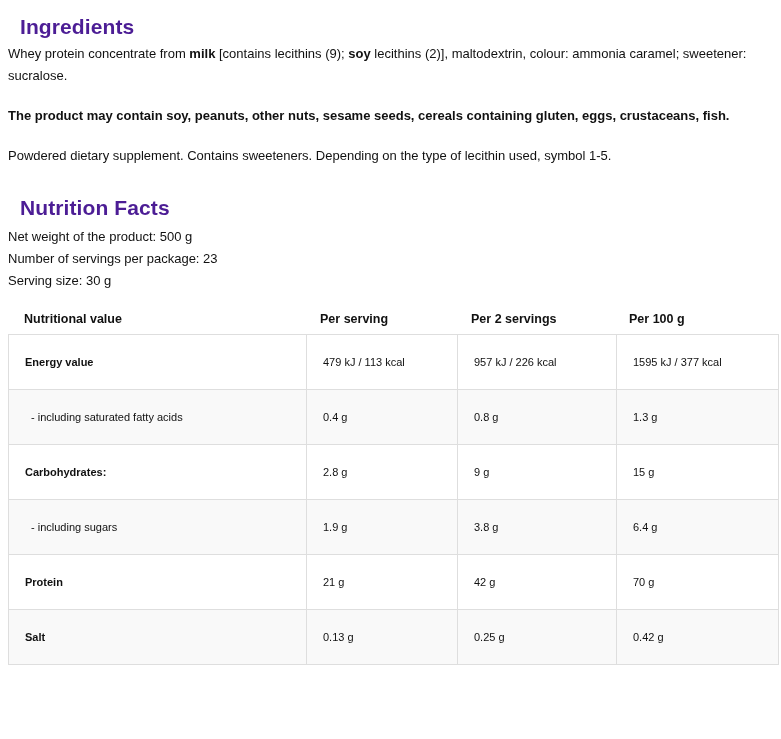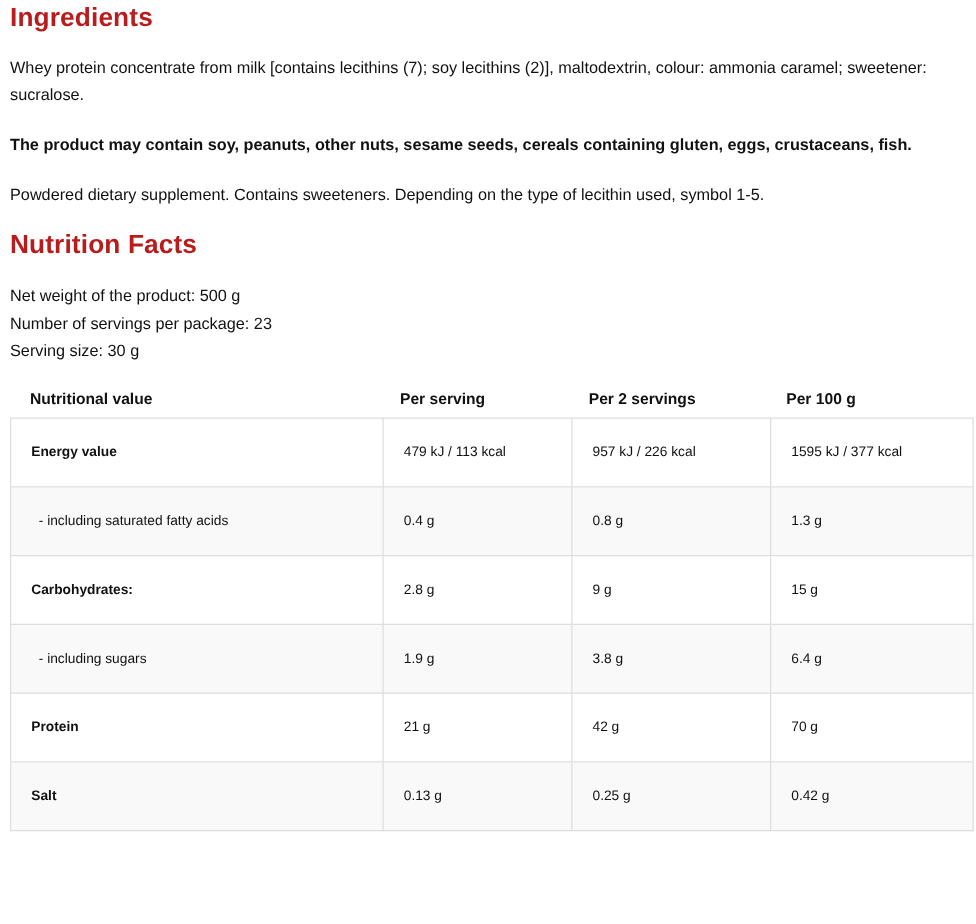--- a/index.html
+++ b/index.html
@@ -4,33 +4,33 @@
   <style>
     html, body { margin: 0; padding: 0; background: #ffffff; }
     body {
       width: 781px; height: 739px; overflow: hidden;
       font-family: "Liberation Sans", sans-serif;
       color: #111111;
       position: relative;
     }
     .wrap { position: absolute; left: 8px; top: 0; width: 769px; }
     h2 {
-      margin: 0; font-weight: 700; font-size: 21px; letter-spacing: 0.1px; color: #b91c1c;
+      margin: 12px; font-weight: 700; font-size: 21px; letter-spacing: 0.1px; color: #4c1d95;
     }
     .h-ingredients { position: absolute; top: 3px; left: 0; }
     .p { position: absolute; left: 0; font-size: 13px; line-height: 22px; width: 769px; }
     .p1 { top: 43px; }
     .p2 { top: 105px; font-weight: bold; }
     .p3 { top: 145px; }
     .h-nutrition { position: absolute; top: 184px; left: 0; }
     .meta { position: absolute; left: 0; font-size: 13px; line-height: 22px; }
     .m1 { top: 226px; }
     .m2 { top: 248px; }
     .m3 { top: 270px; }
-    b { font-weight: 400; }
+    b { font-weight: 700; }
 
     .table-head {
       position: absolute; top: 308px; left: 0; width: 769px; height: 24px;
       font-size: 12.5px; font-weight: 700;
     }
     .th { position: absolute; top: 4px; }
     .th0 { left: 16px; }
     .th1 { left: 312px; }
     .th2 { left: 463px; }
     .th3 { left: 621px; }
@@ -49,21 +49,21 @@
     table.nutr td.c0.sub { font-weight: 400; padding-left: 22px; }
     table.nutr td.c1 { width: 134px; }
     table.nutr td.c2 { width: 142px; }
   </style>
 </head>
 <body>
 
 <div class="wrap">
   <h2 class="h-ingredients">Ingredients</h2>
 
-  <div class="p p1"><span>Whey protein concentrate from </span><b>milk</b><span> [contains lecithins (7); </span><b>soy</b><span> lecithins (2)], maltodextrin, colour: ammonia caramel; sweetener: sucralose.</span></div>
+  <div class="p p1"><span>Whey protein concentrate from </span><b>milk</b><span> [contains lecithins (9); </span><b>soy</b><span> lecithins (2)], maltodextrin, colour: ammonia caramel; sweetener: sucralose.</span></div>
 
   <div class="p p2">The product may contain soy, peanuts, other nuts, sesame seeds, cereals containing gluten, eggs, crustaceans, fish.</div>
   <div class="p p3">Powdered dietary supplement. Contains sweeteners. Depending on the type of lecithin used, symbol 1-5.</div>
 
   <h2 class="h-nutrition">Nutrition Facts</h2>
 
   <div class="meta m1">Net weight of the product: 500 g</div>
   <div class="meta m2">Number of servings per package: 23</div>
   <div class="meta m3">Serving size: 30 g</div>
 

